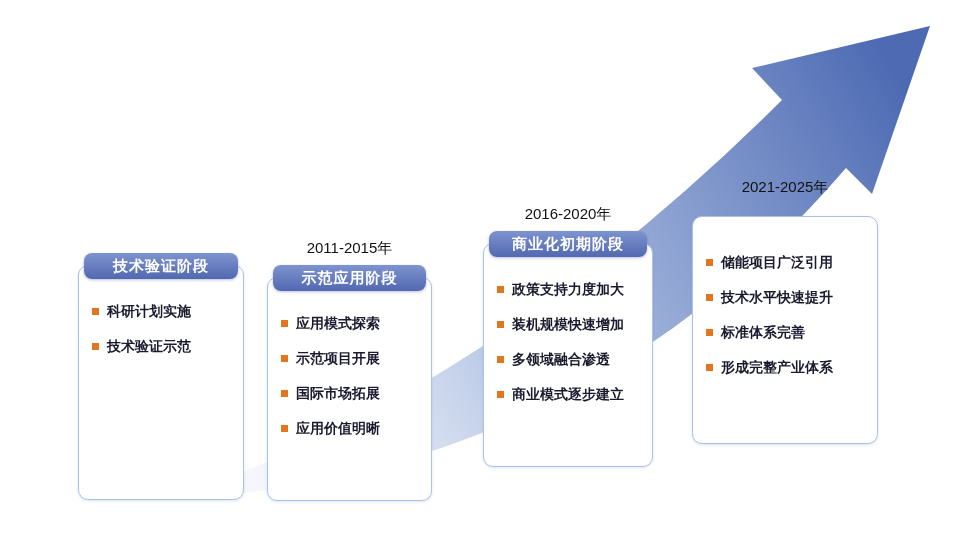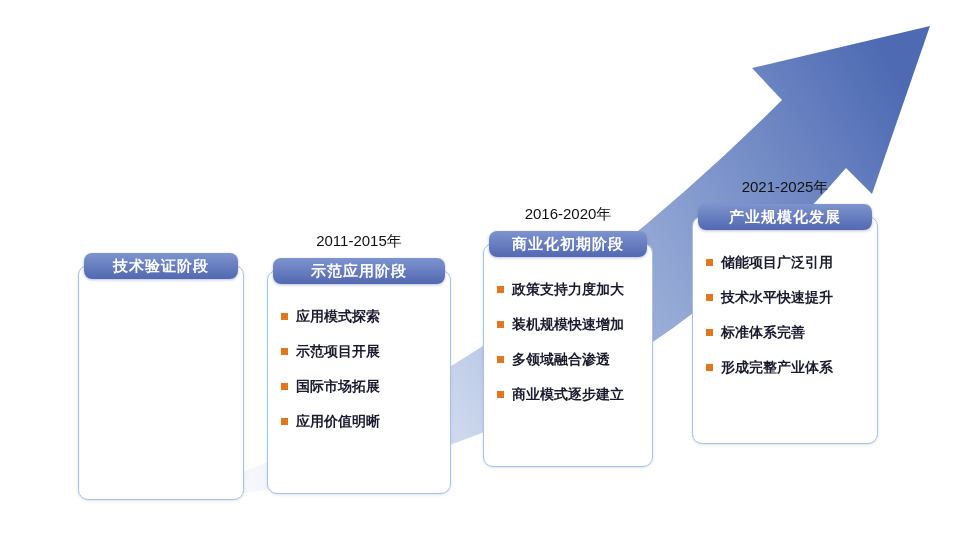--- a/index.html
+++ b/index.html
@@ -8,21 +8,21 @@
     background:#ffffff;
     font-family:"Liberation Sans", sans-serif;
     overflow:hidden;
   }
   .canvas { position:relative; width:960px; height:540px; background:#fff; overflow:hidden; }
 
   .arrow-svg { position:absolute; left:0; top:0; width:960px; height:540px; }
 
   .stage { position:absolute; z-index:2; }
   .stage-0 { left:78px;  top:246px; width:166px; }
-  .stage-1 { left:267px; top:231px; width:184px; }
+  .stage-1 { left:267px; top:238px; width:165px; }
   .stage-2 { left:483px; top:204px; width:170px; }
   .stage-3 { left:692px; top:177px; width:186px; }
 
   .year {
     text-align:center; font-size:15px; color:#111; height:20px; line-height:20px;
   }
   .card {
     position:relative; margin-top:19px;
     background:#ffffff;
     border:1.5px solid var(--card-border);
@@ -68,20 +68,30 @@
         <stop offset="1" stop-opacity="1" stop-color="#4d6ab3"></stop>
       </linearGradient>
     </defs>
     <path fill="url(#ag)" d="M165,500 Q480,400 782,100 L752,68 L930,26 L872,194 L846,168 Q580,478 165,500 Z"></path>
   </svg>
 
   <div id="stages">
       <div class="stage stage-0">
         <div class="card">
           <div class="header">技术验证阶段</div>
+          <div class="items">
+            <div class="item">
+              <span class="bullet"></span>
+              <span class="item-text">科研计划实施</span>
+            </div>
+            <div class="item">
+              <span class="bullet"></span>
+              <span class="item-text">技术验证示范</span>
+            </div>
+          </div>
         </div>
       </div>
       <div class="stage stage-1">
         <div class="year">2011-2015年</div>
         <div class="card">
           <div class="header">示范应用阶段</div>
           <div class="items">
             <div class="item">
               <span class="bullet"></span>
               <span class="item-text">应用模式探索</span>
@@ -121,21 +131,20 @@
             <div class="item">
               <span class="bullet"></span>
               <span class="item-text">商业模式逐步建立</span>
             </div>
           </div>
         </div>
       </div>
       <div class="stage stage-3">
         <div class="year">2021-2025年</div>
         <div class="card">
-          <div class="header">产业规模化发展</div>
           <div class="items">
             <div class="item">
               <span class="bullet"></span>
               <span class="item-text">储能项目广泛引用</span>
             </div>
             <div class="item">
               <span class="bullet"></span>
               <span class="item-text">技术水平快速提升</span>
             </div>
             <div class="item">

